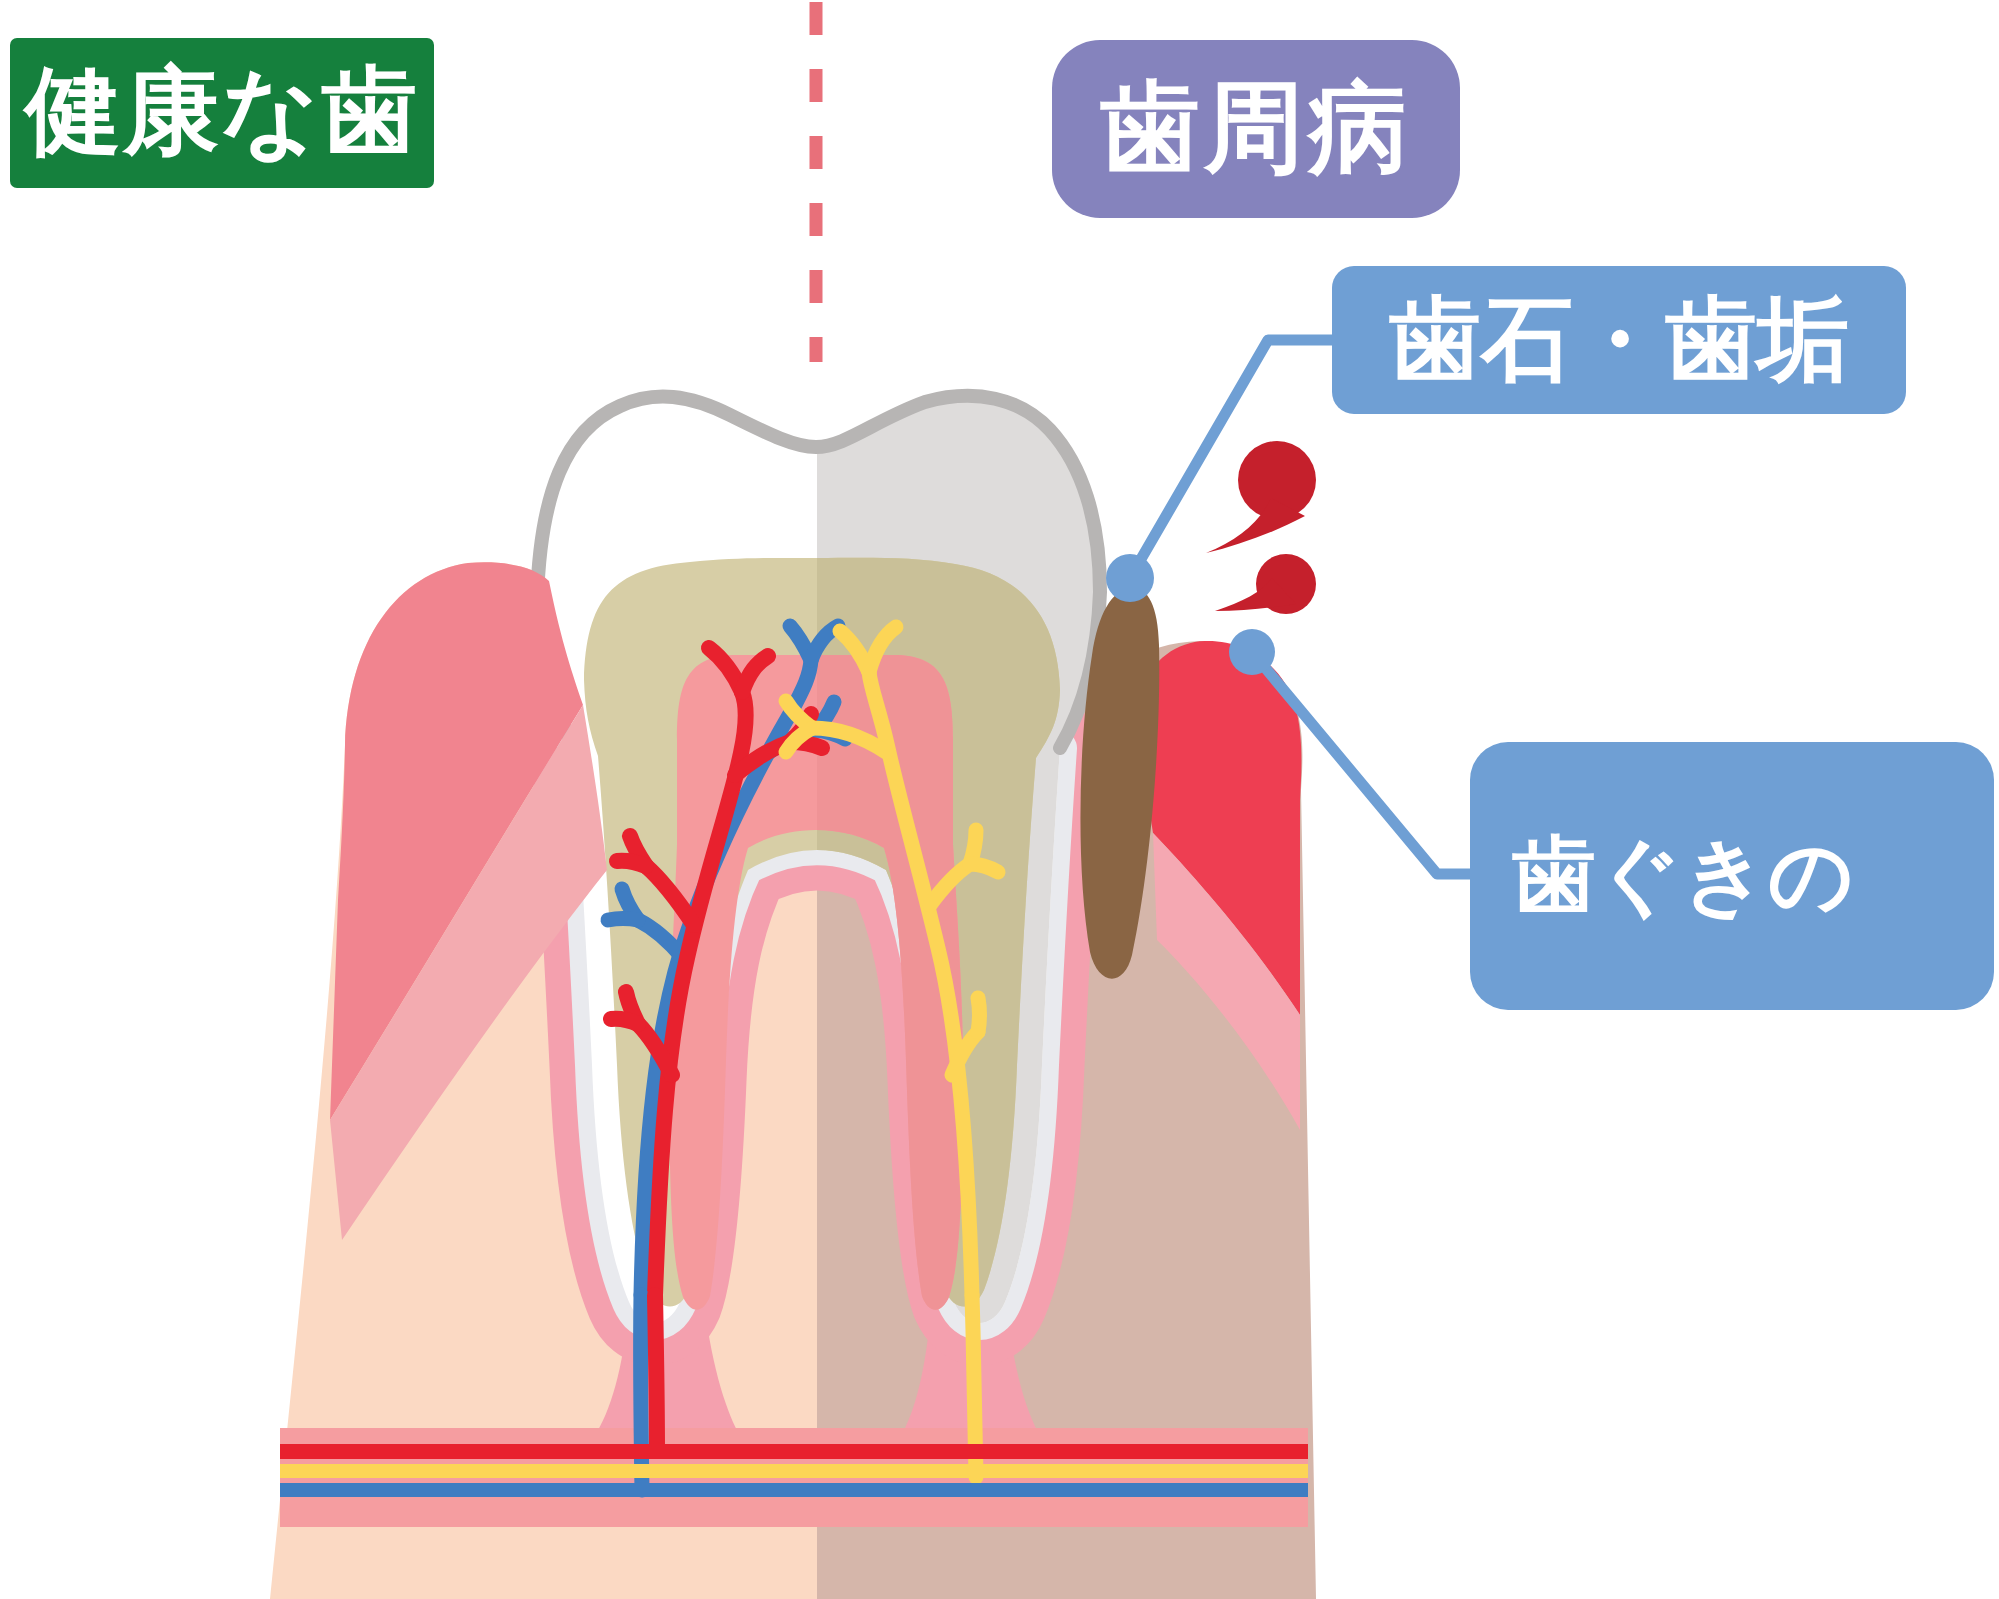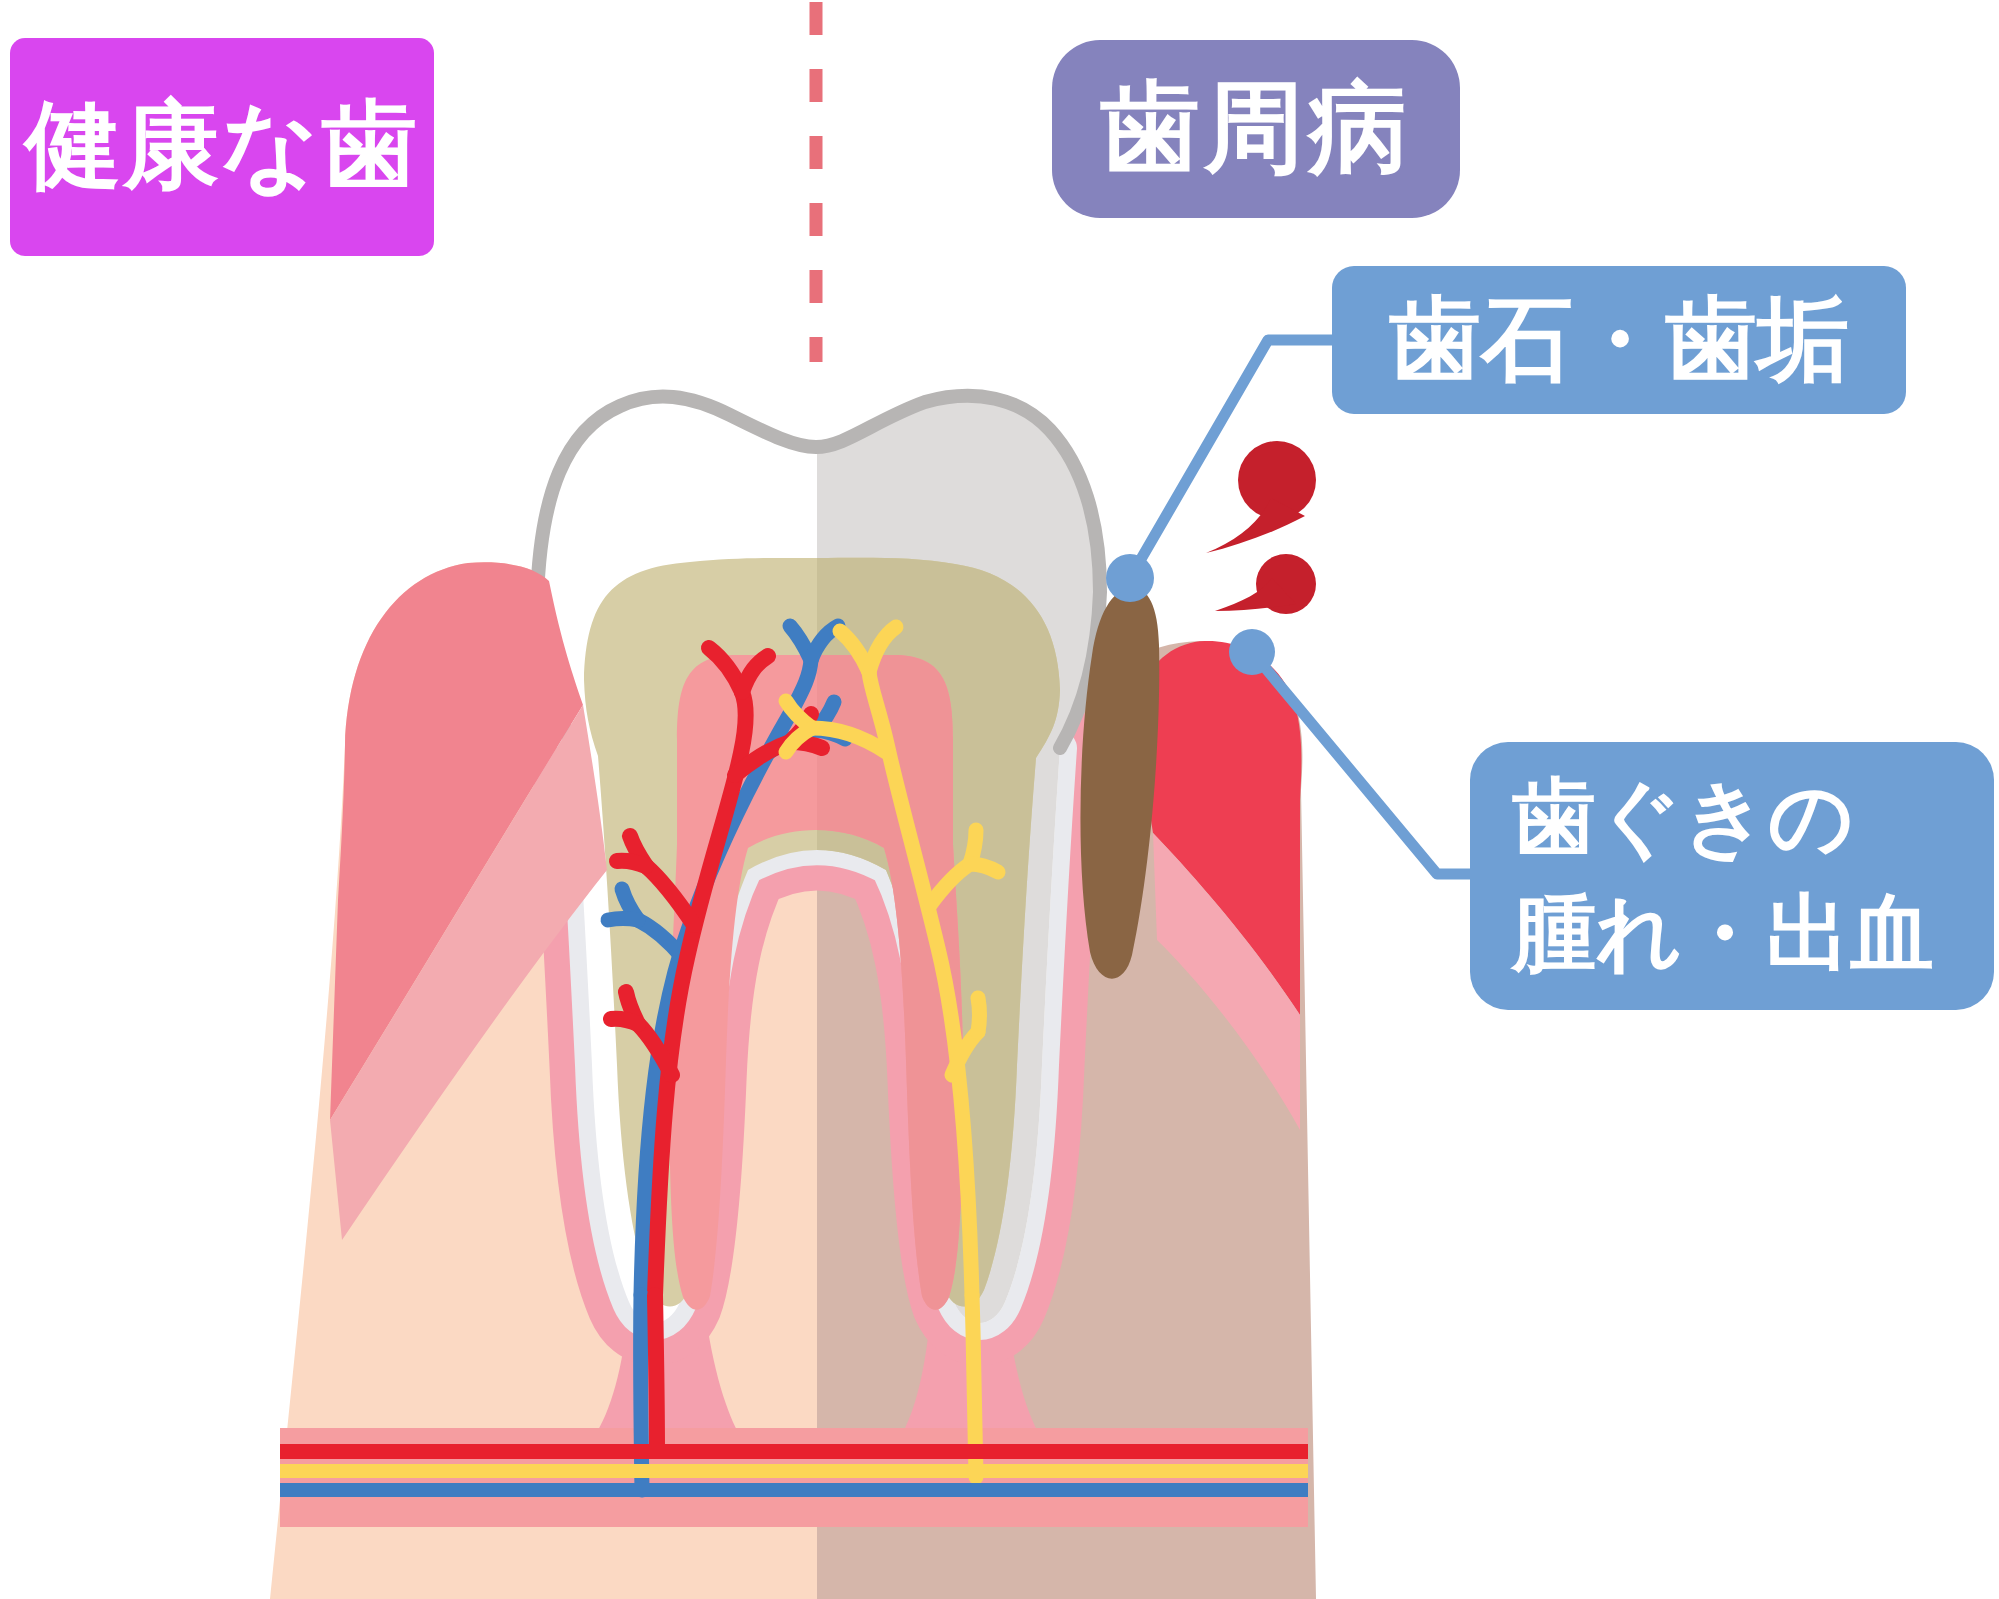--- a/index.html
+++ b/index.html
@@ -1,22 +1,22 @@
 <!DOCTYPE html>
 <html><head>
 <meta charset="utf-8">
 <style>
   html,body{margin:0;padding:0;background:#ffffff;}
   #canvas{position:relative;width:1999px;height:1599px;background:#ffffff;overflow:hidden;
           font-family:"DejaVu Sans",sans-serif;}
   #art{position:absolute;left:0;top:0;width:1999px;height:1599px;}
   .badge{position:absolute;display:flex;align-items:center;justify-content:center;
          color:#ffffff;font-weight:bold;box-sizing:border-box;}
-  .badge-healthy{left:10px;top:38px;width:424px;height:218px;border-radius:15px;
-                 background:#d946ef;font-size:96px;letter-spacing:2px;}
+  .badge-healthy{left:10px;top:38px;width:424px;height:150px;border-radius:7px;
+                 background:#15803d;font-size:96px;letter-spacing:2px;}
   .badge-disease{left:1052px;top:40px;width:408px;height:178px;border-radius:48px;
                  background:#8583bd;font-size:100px;letter-spacing:4px;}
   .badge-tartar{left:1332px;top:266px;width:574px;height:148px;border-radius:22px;
                 background:#6f9fd4;font-size:92px;}
   .badge-gum{left:1470px;top:742px;width:524px;height:268px;border-radius:38px;
              background:#6f9fd4;font-size:84px;flex-direction:column;
              align-items:flex-start;justify-content:center;padding-left:42px;line-height:1.38;}
 </style>
 </head>
 <body>
@@ -232,16 +232,15 @@
   <span>健康な歯</span>
 </div>
 <div class="badge badge-disease">
   <span>歯周病</span>
 </div>
 <div class="badge badge-tartar">
   <span>歯石・歯垢</span>
 </div>
 <div class="badge badge-gum">
   <span>歯ぐきの</span>
-  <span>腫れ・出血</span>
 </div>
 
 </div>
 
 </body></html>

